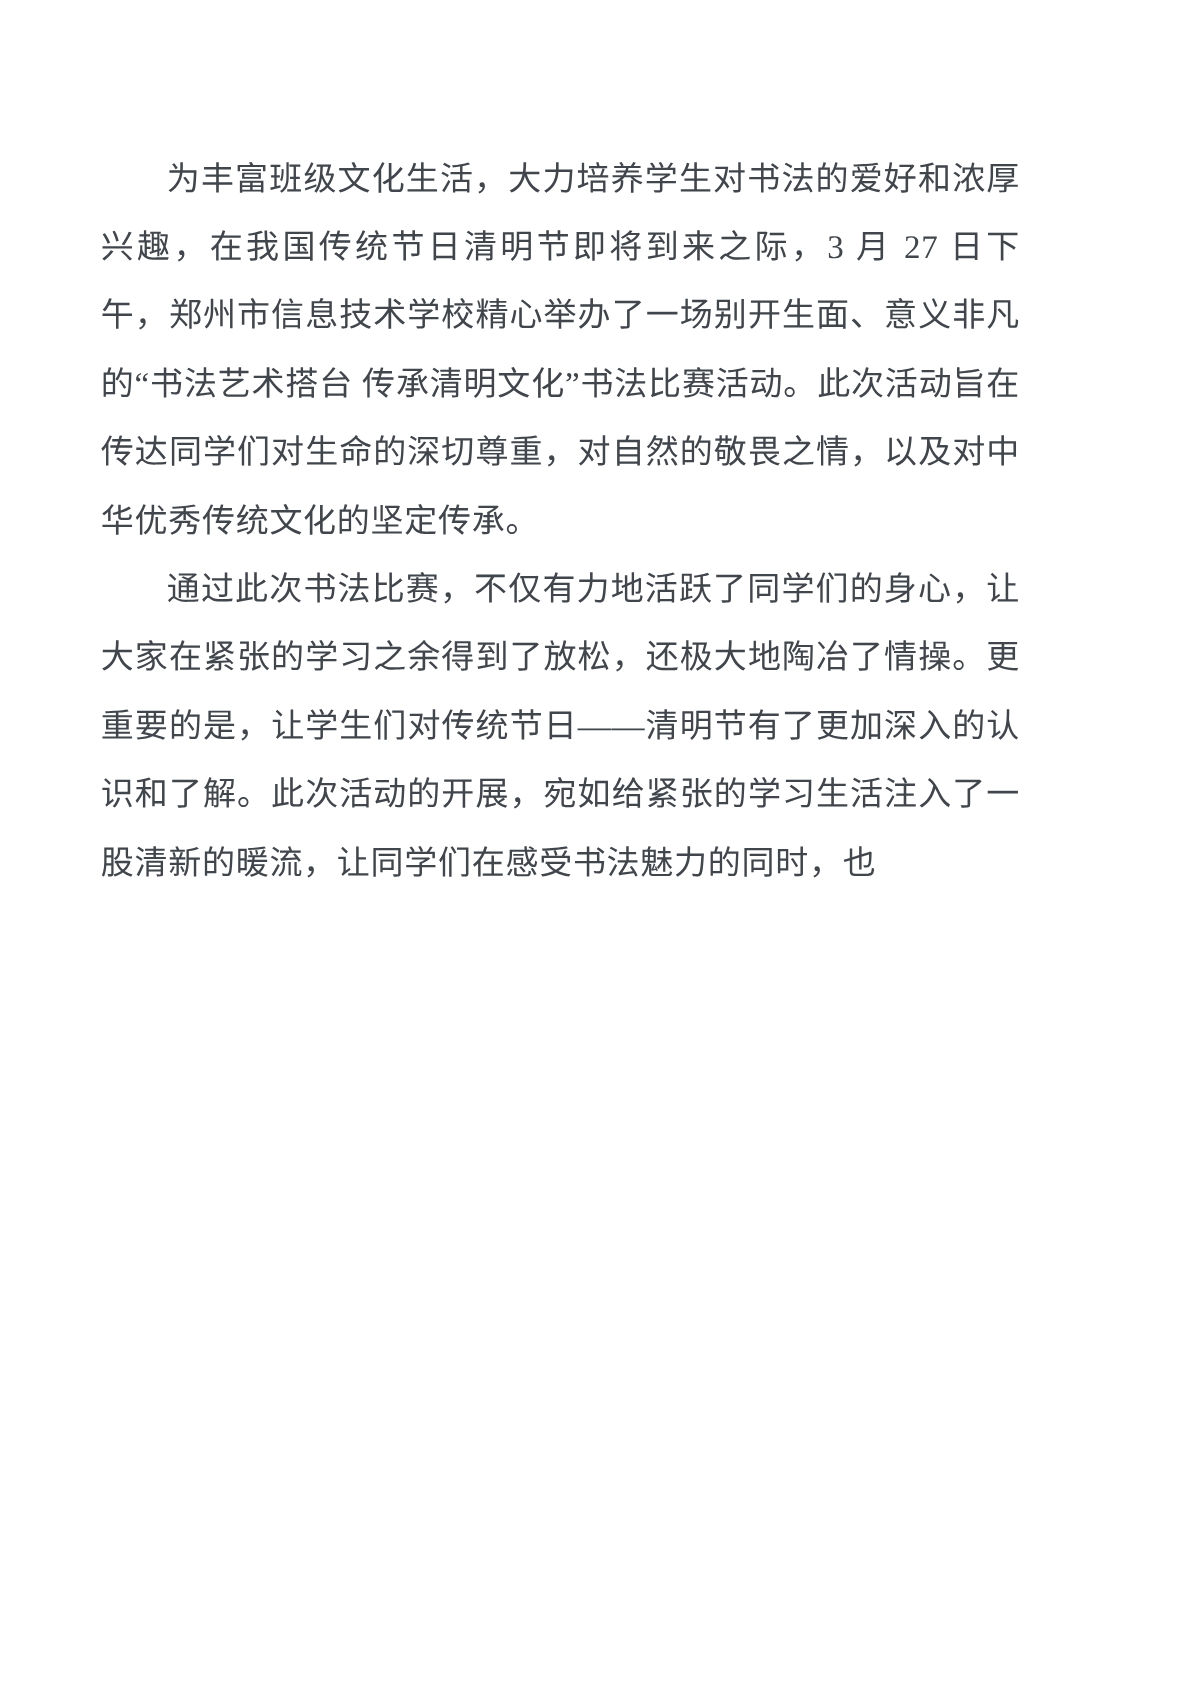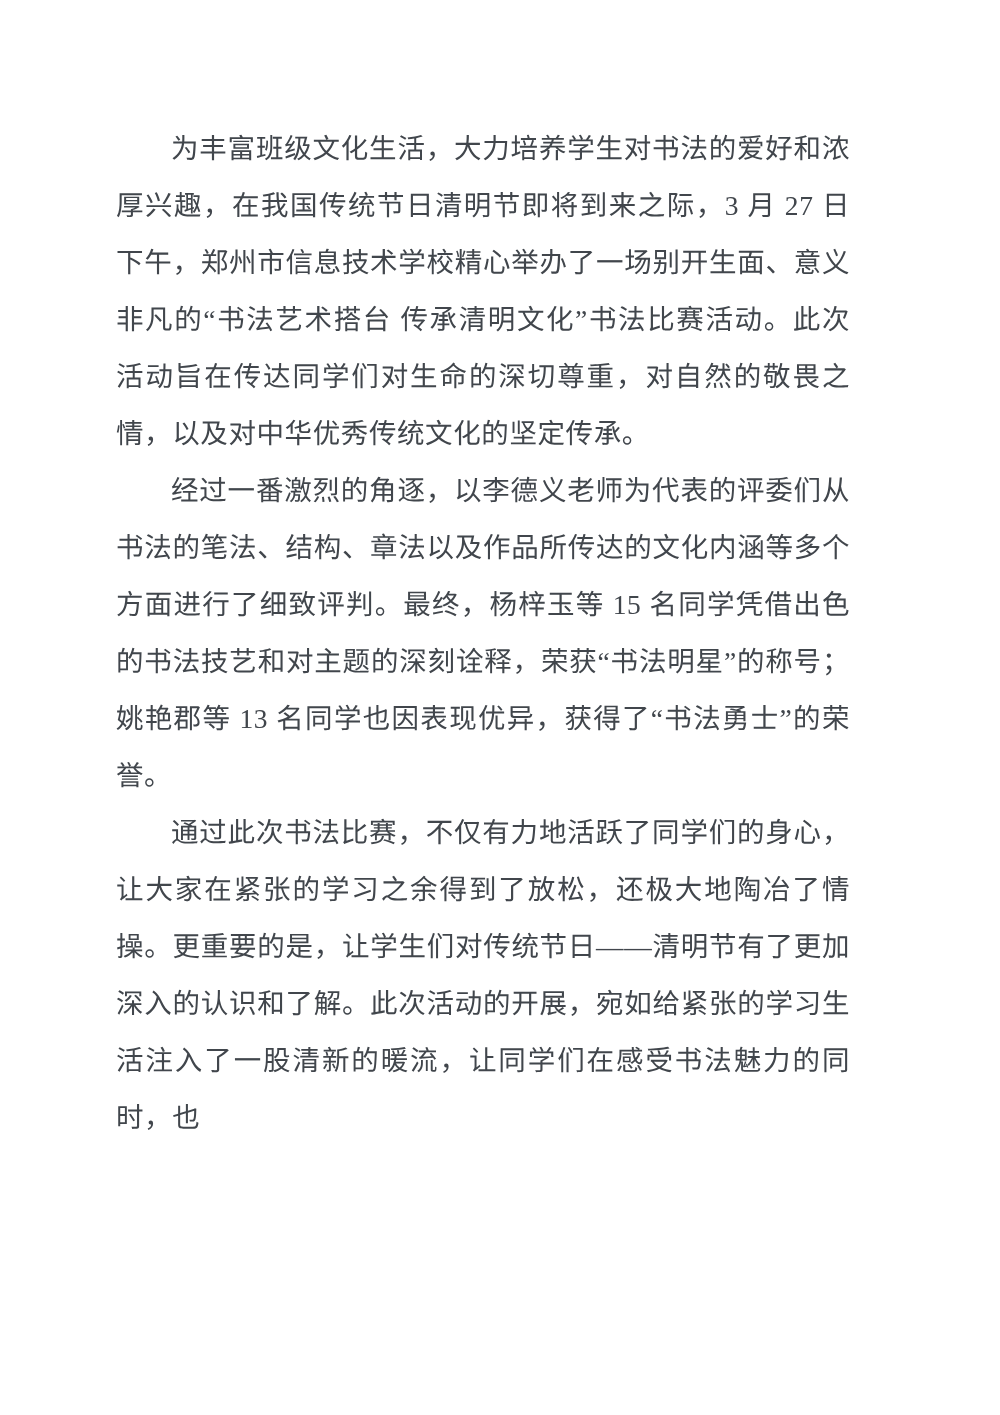--- a/index.html
+++ b/index.html
@@ -13,21 +13,21 @@
     font-family: "Liberation Serif", "DejaVu Serif", serif;
     color: #3a3f45;
     -webkit-font-smoothing: antialiased;
   }
   .page {
     position: relative;
     width: 1000px;
     height: 1415px;
     background: #ffffff;
     box-sizing: border-box;
-    padding: 120px 150px 60px 116px;
+    padding: 120px 150px 60px 84px;
     overflow: hidden;
   }
   .doc-body {
     font-size: 27.5px;
     line-height: 57px;
     text-align: justify;
     text-justify: inter-ideograph;
     letter-spacing: 0.6px;
     color: #41464c;
   }
@@ -41,16 +41,15 @@
   .para + .para {
     margin-top: 0px;
   }
 </style>
 </head>
 <body>
 
 <div class="page">
   <div class="doc-body">
     <p class="para">为丰富班级文化生活，大力培养学生对书法的爱好和浓厚兴趣，在我国传统节日清明节即将到来之际，3 月 27 日下午，郑州市信息技术学校精心举办了一场别开生面、意义非凡的“书法艺术搭台  传承清明文化”书法比赛活动。此次活动旨在传达同学们对生命的深切尊重，对自然的敬畏之情，以及对中华优秀传统文化的坚定传承。</p>
-    <p class="para">经过一番激烈的角逐，以李德义老师为代表的评委们从书法的笔法、结构、章法以及作品所传达的文化内涵等多个方面进行了细致评判。最终，杨梓玉等 15 名同学凭借出色的书法技艺和对主题的深刻诠释，荣获“书法明星”的称号；姚艳郡等 13 名同学也因表现优异，获得了“书法勇士”的荣誉。</p>
     <p class="para">通过此次书法比赛，不仅有力地活跃了同学们的身心，让大家在紧张的学习之余得到了放松，还极大地陶冶了情操。更重要的是，让学生们对传统节日——清明节有了更加深入的认识和了解。此次活动的开展，宛如给紧张的学习生活注入了一股清新的暖流，让同学们在感受书法魅力的同时，也</p>
   </div>
 </div>
 
 </body></html>

